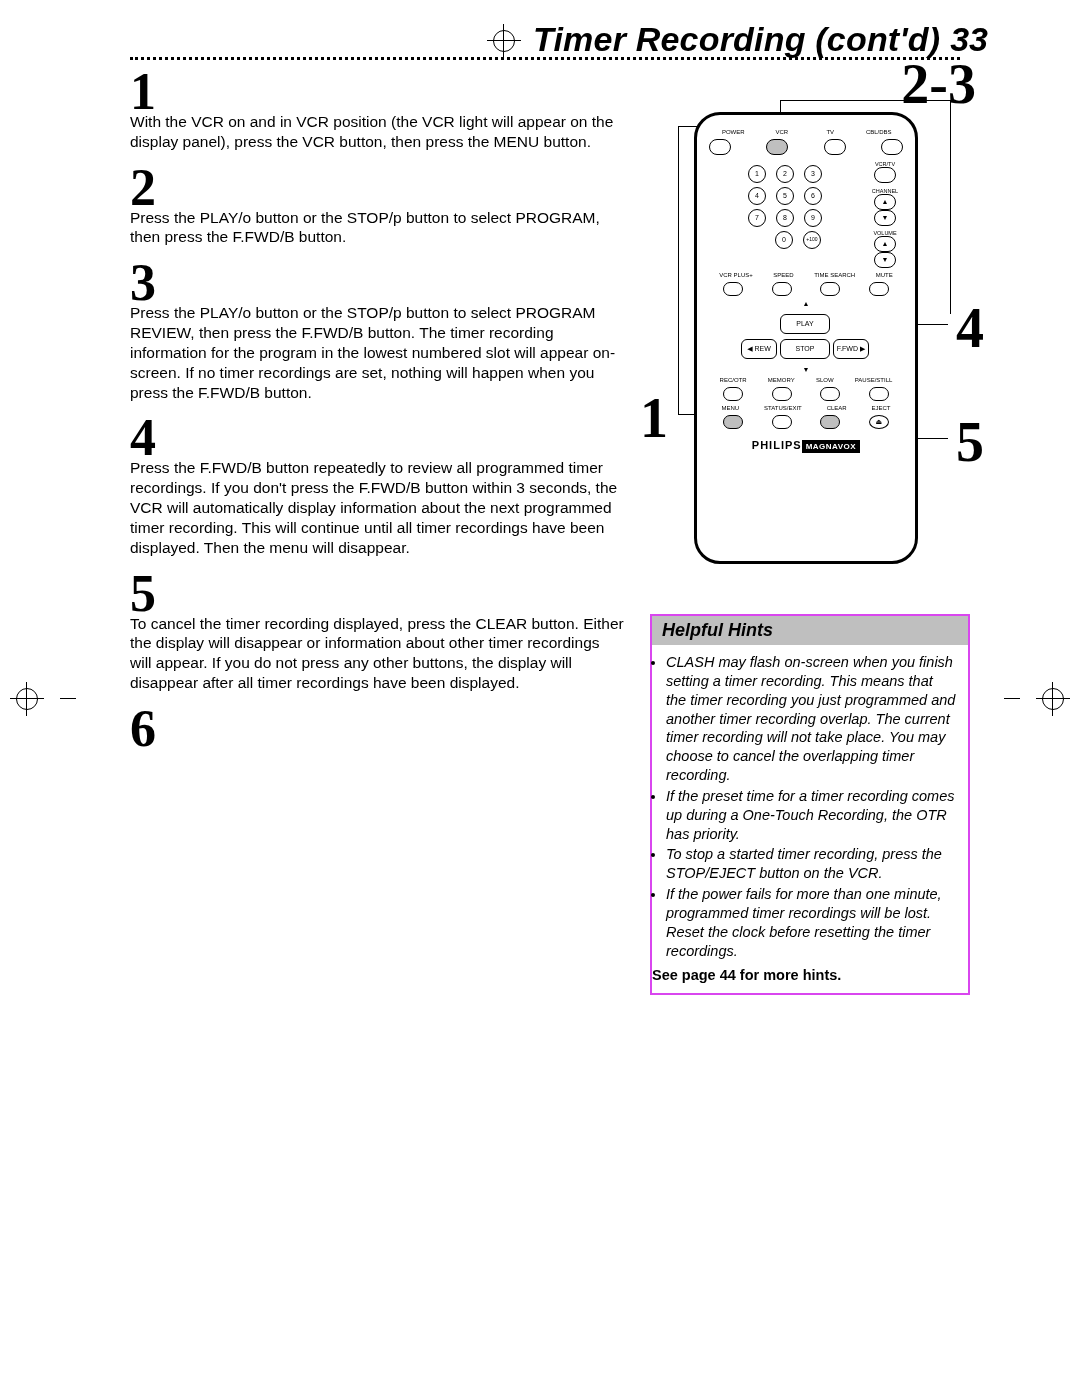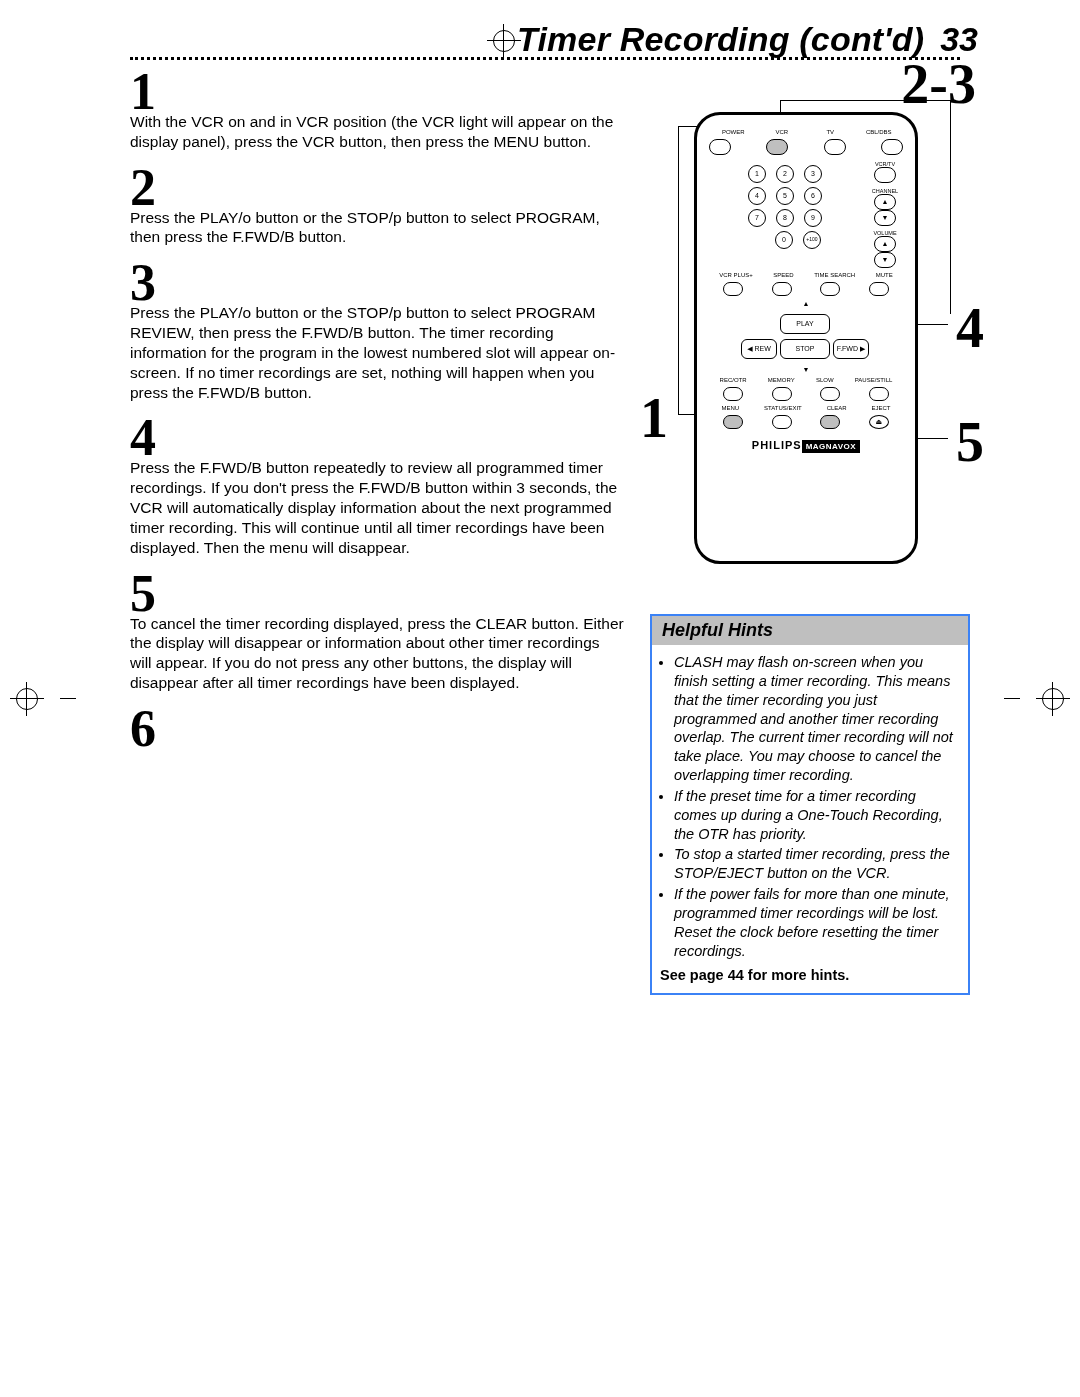--- a/index.html
+++ b/index.html
@@ -25,22 +25,21 @@
   }
   .dotted-sep {
     border: none;
     border-top: 3px dotted #000;
     margin: 60px 0 6px 70px;
     width: 830px;
   }
   .page-title-row {
     display: flex;
     justify-content: flex-end;
-    margin: 0 42px 0 0;
-    gap: 6px;
+    margin: 0 32px 0 0;
   }
   .page-title {
     font-family: "Arial Narrow", Arial, sans-serif;
     font-weight: bold;
     font-style: italic;
     font-size: 34px;
     letter-spacing: .2px;
   }
   .page-num {
     font-family: "Arial Narrow", Arial, sans-serif;
@@ -133,33 +132,33 @@
     font-size:7px;
     line-height:18px;
     height:18px;
   }
   .tiny-row { display:flex; justify-content:space-around; margin:4px 0; font-size:6px; }
   .tiny-row .rbtn { width:18px; height:12px; line-height:11px; }
   .brand-row { margin-top:10px; font-size:11px; font-weight:bold; letter-spacing:1px;}
   .brand-row .mag { background:#000; color:#fff; font-size:8px; padding:2px 4px; letter-spacing:.5px; vertical-align:middle; }
   .callout-line { position:absolute; background:#000; }
   .hints-box {
-    border: 2px solid #3b82f6;
+    border: 2px solid #d946ef;
     margin-top: 28px;
     font-size: 14.5px;
   }
   .hints-title {
     background: #bfbfbf;
     font-weight: bold;
     font-style: italic;
     padding: 4px 10px;
     font-size: 18px;
   }
   .hints-body {
-    padding: 8px 12px 10px 8px;
+    padding: 8px 12px 10px 0;
   }
   .hints-body ul { margin: 0; padding-left: 14px; }
   .hints-body li { font-style: italic; margin-bottom: 2px; line-height:1.3; }
   .hints-foot {
     font-weight: bold;
     font-style: normal;
     margin-top: 6px;
   }
   
   .reg { position:absolute; width:22px; height:22px; }

